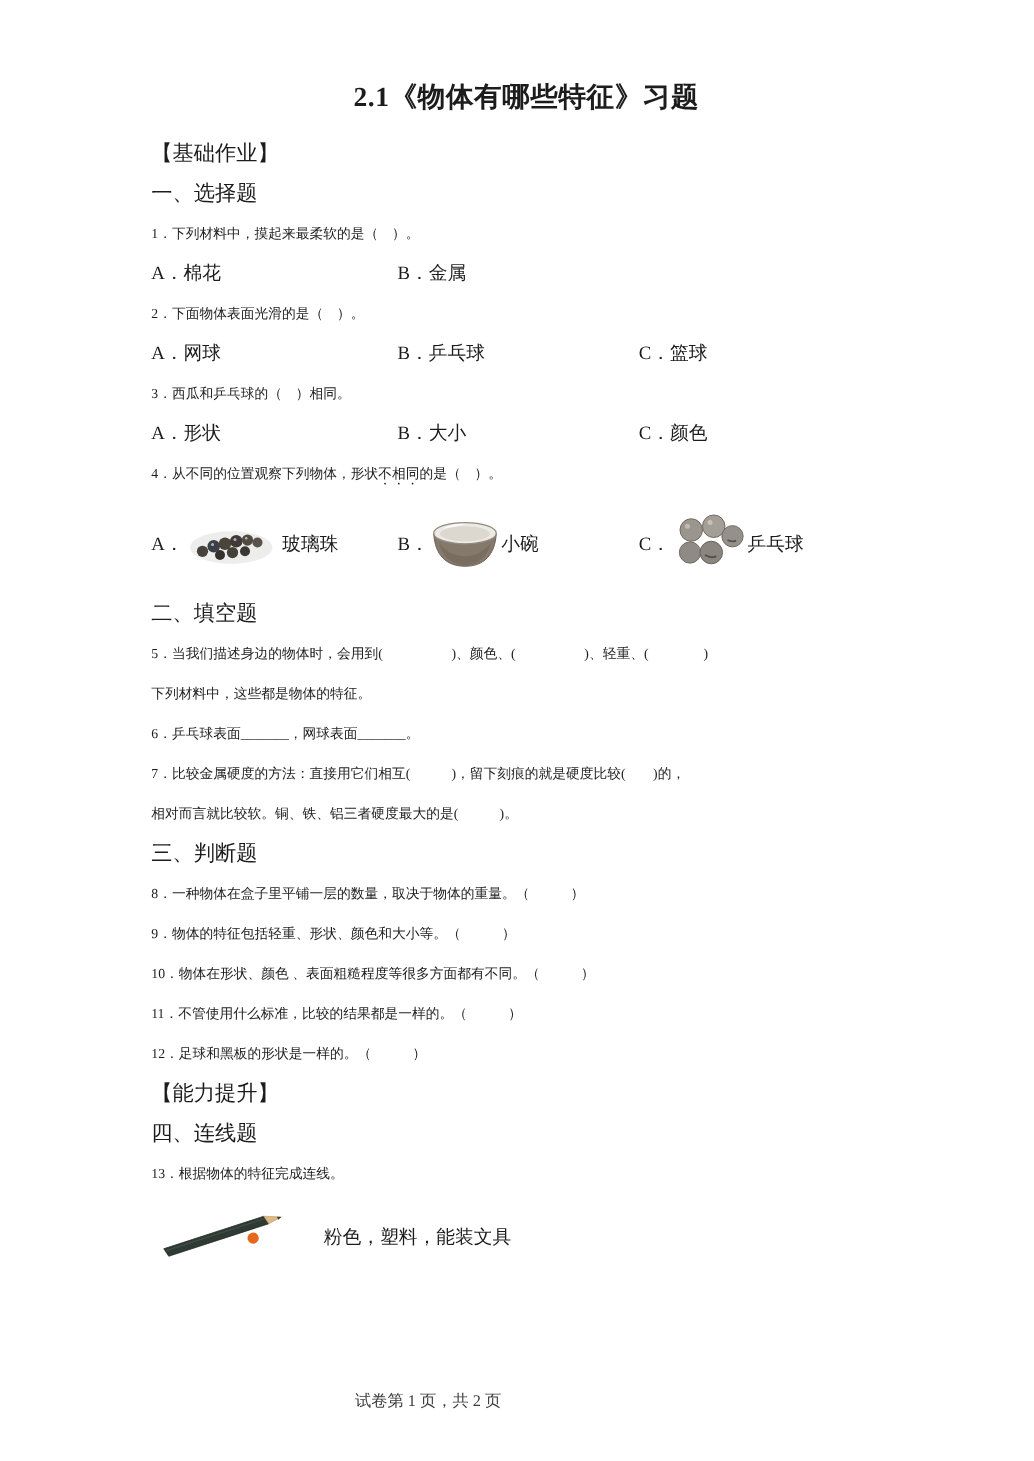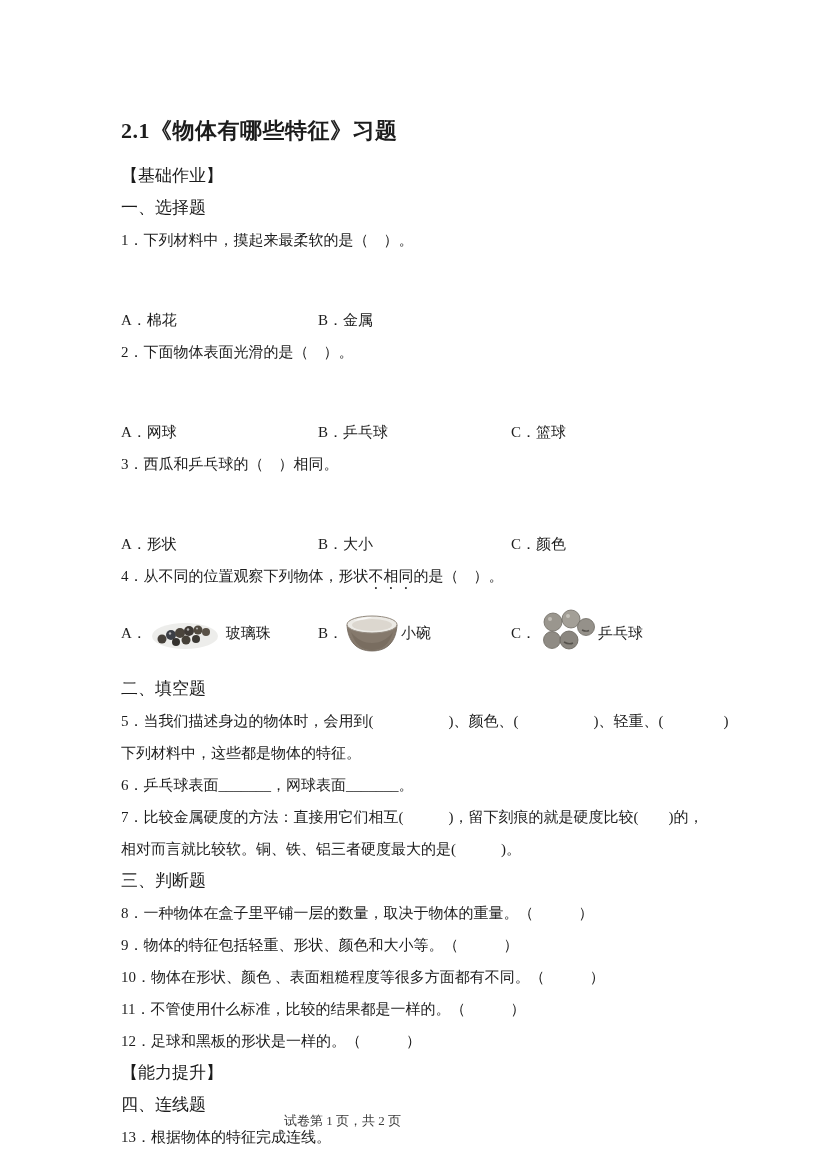--- a/index.html
+++ b/index.html
@@ -8,37 +8,38 @@
     width:827px; height:1169px;
     background:#ffffff;
     font-family:"Liberation Serif","DejaVu Serif",serif;
     color:#1c1c1c;
     overflow:hidden;
   }
   .content {
     position:absolute; left:121px; top:0; width:600px;
   }
   .doc-title {
-    padding-top:116px;
+    padding-top:63px;
+    text-align:center;
     font-size:22px; font-weight:bold;
     line-height:30px;
     margin-bottom:14px;
     letter-spacing:0.5px;
   }
   .sect-label, .sect-heading {
     font-size:17px; font-weight:normal; line-height:32px;
     white-space:nowrap;
   }
   .qline {
-    font-size:15px; line-height:32px; white-space:nowrap;
+    font-size:11px; line-height:32px; white-space:nowrap;
   }
   .opt-row {
     display:flex; font-size:15px; line-height:32px;
   }
-  .opt-row .opt { flex:0 0 197px; white-space:nowrap;margin-top:48px; }
+  .opt-row .opt { flex:0 0 197px; white-space:nowrap; }
   .opt-row .opt:nth-child(2) { flex:0 0 193px; }
   .opt-row .opt:nth-child(3) { flex:1 1 auto; }
   .img-opt-row {
     display:flex; align-items:center; height:80px; font-size:15px;
   }
   .img-opt { flex:0 0 197px; display:flex; align-items:center; white-space:nowrap; }
   .img-opt:nth-child(2) { flex:0 0 193px; }
   .img-opt:nth-child(3) { flex:1 1 auto; }
   .img-opt svg { margin:0 2px; }
   .emph {

